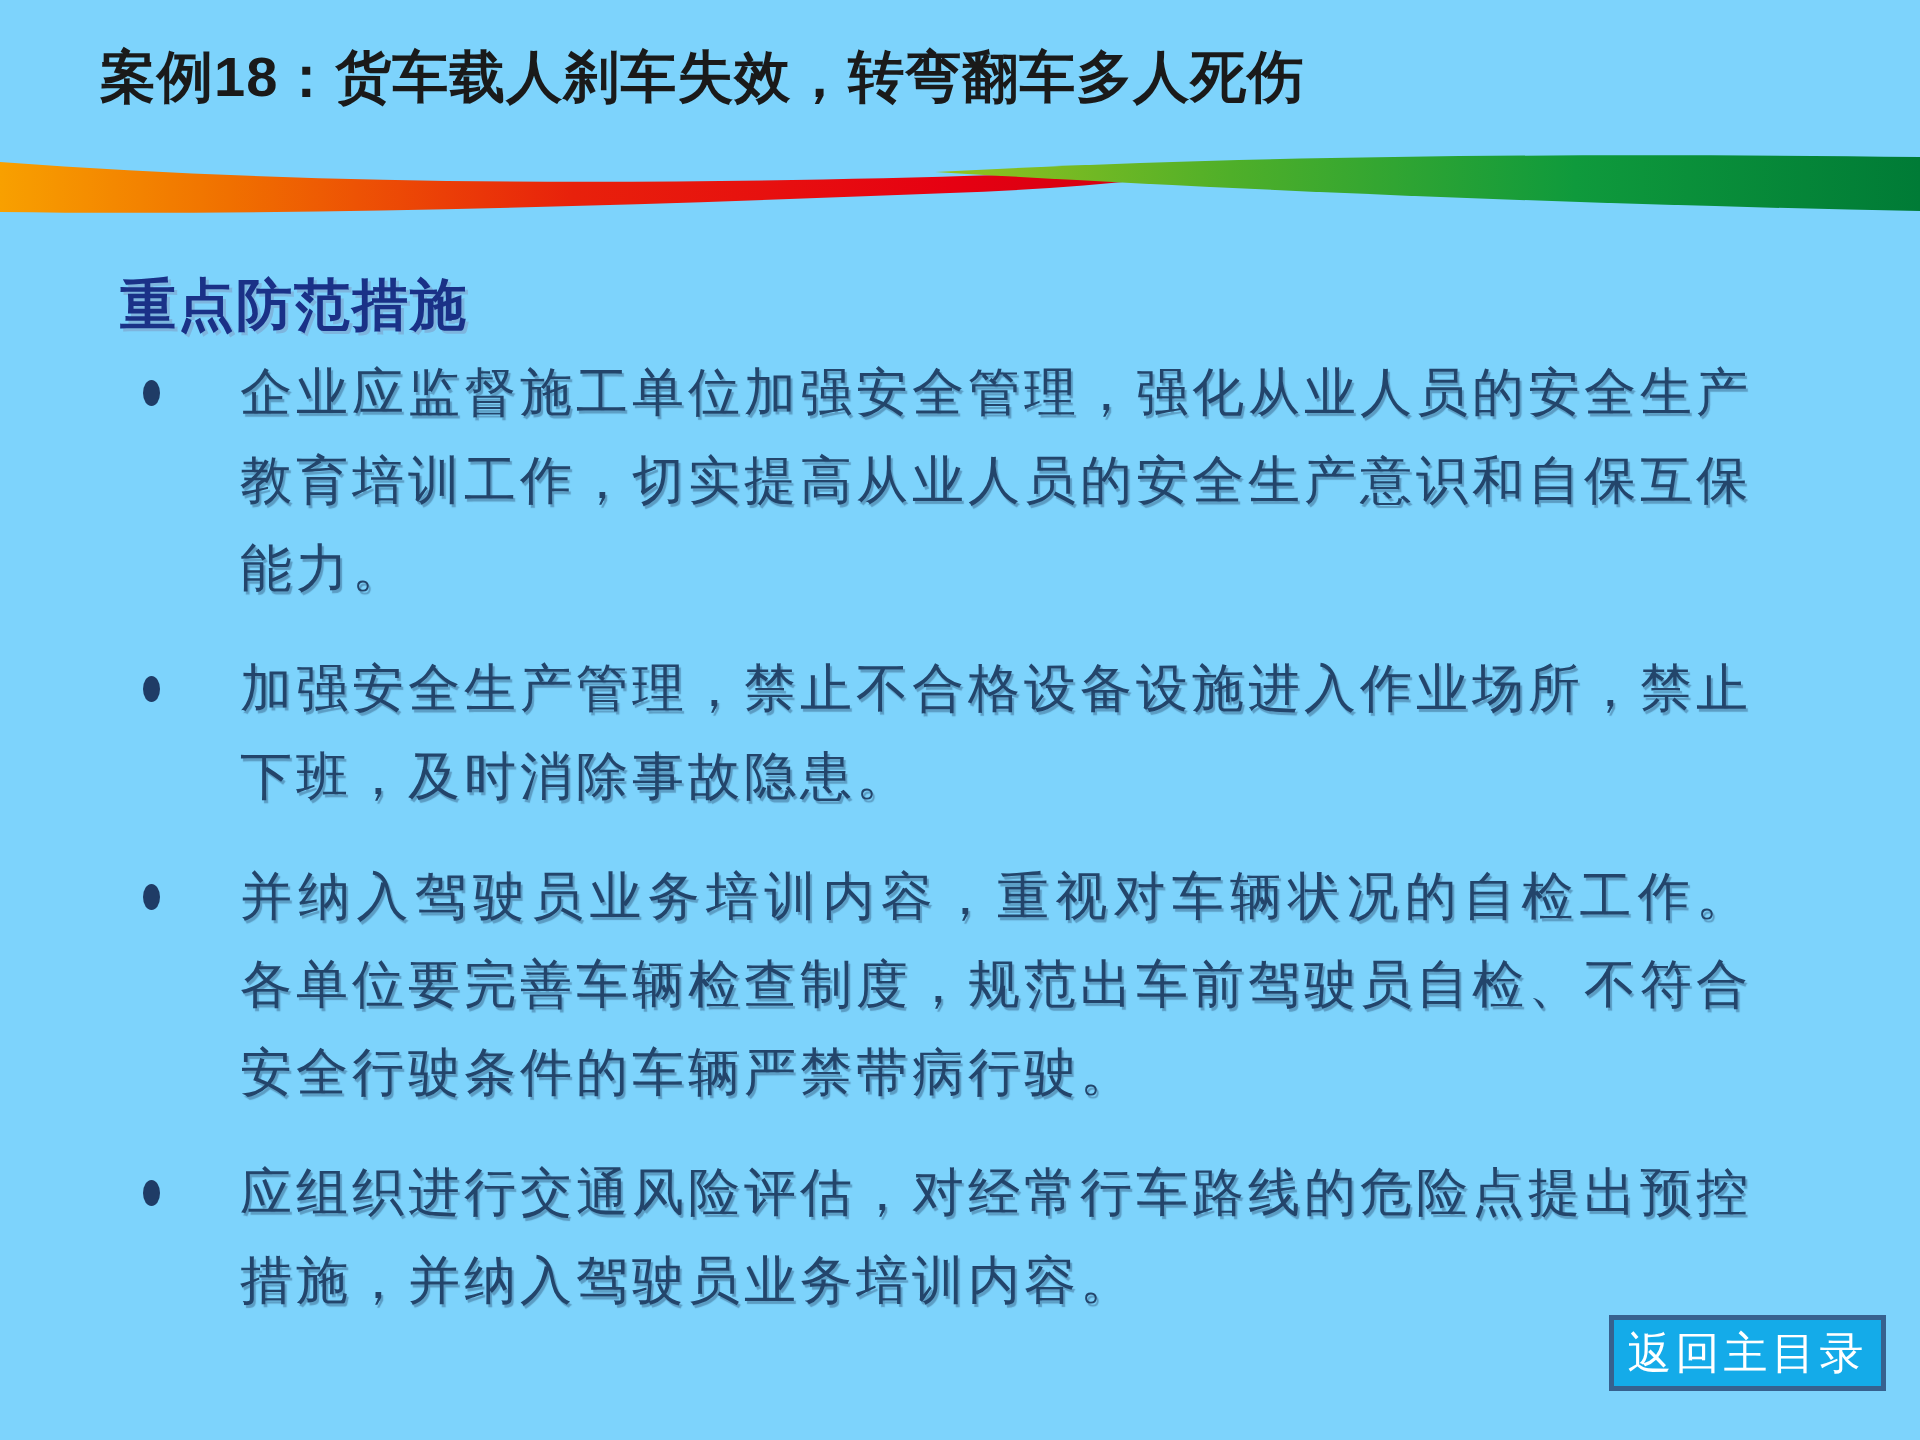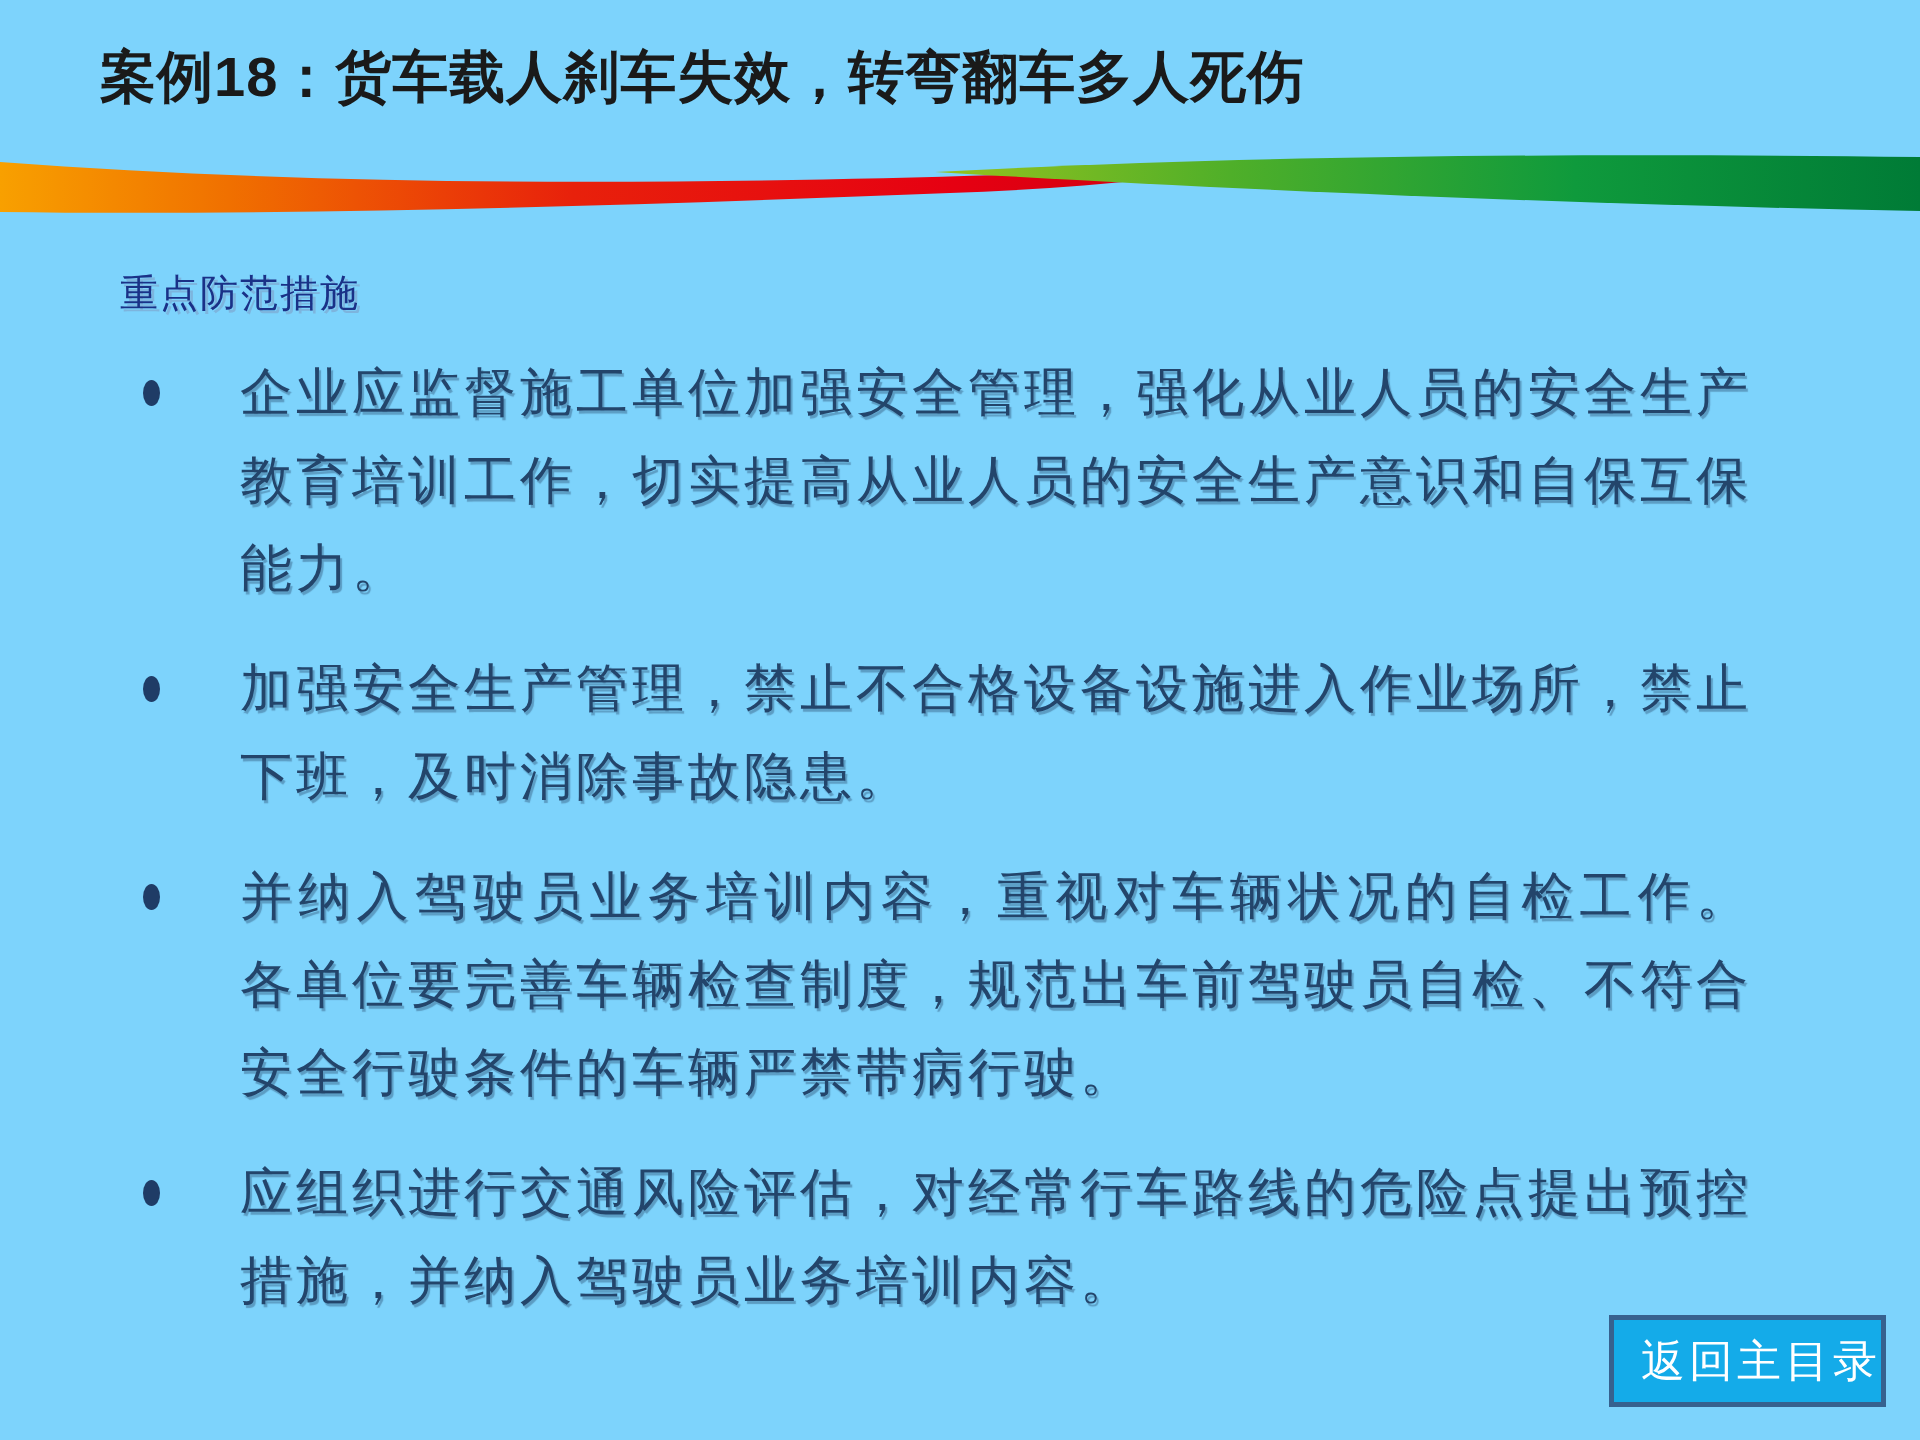--- a/index.html
+++ b/index.html
@@ -32,22 +32,22 @@
     left: 0;
     top: 128px;
     width: 1920px;
     height: 120px;
     display: block;
   }
   .section-heading {
     position: absolute;
     left: 120px;
     top: 268px;
-    font-size: 38px;
-    font-weight: 400;
+    font-size: 56px;
+    font-weight: 700;
     color: #1a3187;
     letter-spacing: 2px;
     text-shadow: 3px 3px 0 rgba(125,125,165,0.35);
     white-space: nowrap;
   }
   .content {
     position: absolute;
     left: 240px;
     top: 349px;
     width: 1512px;
@@ -78,27 +78,27 @@
   }
   .line.j {
     text-align-last: justify;
     white-space: normal;
   }
   .back-button {
     position: absolute;
     left: 1609px;
     top: 1315px;
     width: 277px;
-    height: 92px;
+    height: 76px;
     box-sizing: border-box;
     background: #14abe9;
     border: 5px solid #36618f;
     display: flex;
     align-items: center;
-    justify-content: flex-end;
+    justify-content: center;
     cursor: pointer;
   }
   .back-button span {
     font-family: "Liberation Serif", "DejaVu Serif", serif;
     font-size: 44px;
     color: #ffffff;
     letter-spacing: 4px;
     white-space: nowrap;
   }
 </style>

